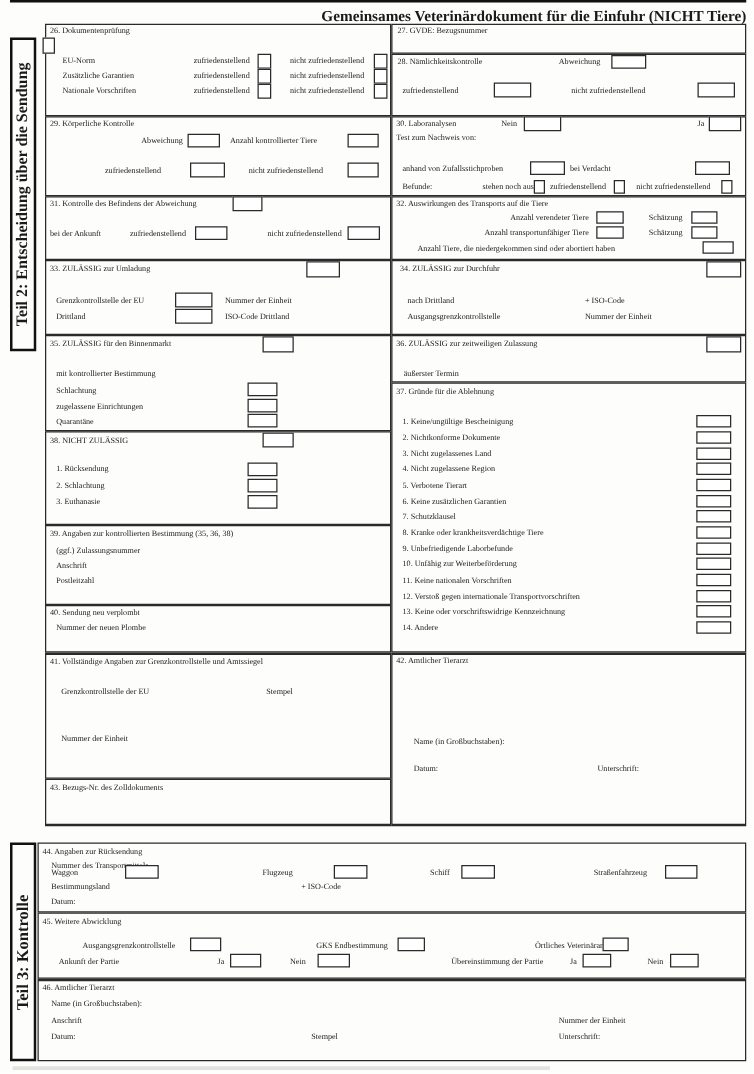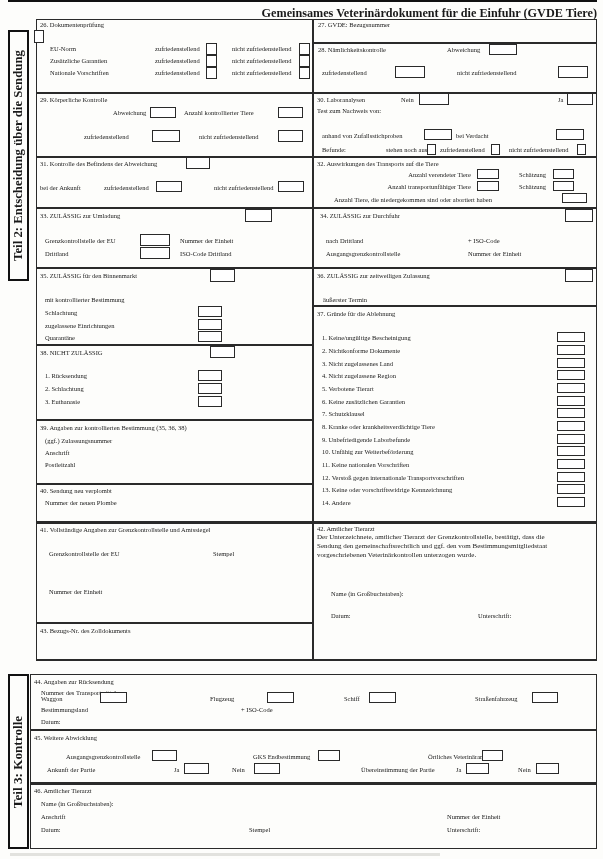--- a/index.html
+++ b/index.html
@@ -16,21 +16,21 @@
   .sbar span{transform:rotate(-90deg);white-space:nowrap;font-weight:bold;}
   .hl{position:absolute;font-weight:bold;white-space:nowrap;}
   .para{position:absolute;font-size:7px;line-height:9px;}
 </style>
 </head>
 <body>
 
 <div id="page">
 
   <div class="rule" style="left:8px;top:0;width:589px;height:2px"></div>
-  <div class="hl" style="right:6px;top:6px;font-size:12.2px">Gemeinsames Veterinärdokument für die Einfuhr (GVDE Tiere)</div>
+  <div class="hl" style="right:6px;top:6px;font-size:12.2px">Gemeinsames Veterinärdokument für die Einfuhr (NICHT Tiere)</div>
 
   <div class="sbar" style="left:8px;top:30px;width:21px;height:251px">
     <span style="font-size:12.8px">Teil 2: Entscheidung über die Sendung</span>
   </div>
   <div class="sbar" style="left:8px;top:674px;width:21px;height:175px">
     <span style="font-size:13.2px">Teil 3: Kontrolle</span>
   </div>
 
   <div class="bx" style="left:36px;top:19px;width:277px;height:74px"></div>
   <div class="bx" style="left:36px;top:93px;width:277px;height:64px"></div>
@@ -206,21 +206,20 @@
 
   <div class="ttl" style="left:40px;top:487px">40. Sendung neu verplombt</div>
   <div class="t" style="left:45px;top:499px">Nummer der neuen Plombe</div>
 
   <div class="ttl" style="left:40px;top:526px">41. Vollständige Angaben zur Grenzkontrollstelle und Amtssiegel</div>
   <div class="t" style="left:49px;top:550px">Grenzkontrollstelle der EU</div>
   <div class="t" style="left:213px;top:550px">Stempel</div>
   <div class="t" style="left:49px;top:588px">Nummer der Einheit</div>
 
   <div class="ttl" style="left:317px;top:525px">42. Amtlicher Tierarzt</div>
-  <div class="para" style="left:317px;top:533px;width:240px">Der Unterzeichnete, amtlicher Tierarzt der Grenzkontrollstelle, bestätigt, dass die Sendung den gemeinschaftsrechtlich und ggf. den vom Bestimmungsmitgliedstaat vorgeschriebenen Veterinärkontrollen  unterzogen wurde.</div>
   <div class="t" style="left:331px;top:590px">Name (in Großbuchstaben):</div>
   <div class="t" style="left:331px;top:612px">Datum:</div>
   <div class="t" style="left:478px;top:612px">Unterschrift:</div>
 
   <div class="ttl" style="left:40px;top:627px">43. Bezugs-Nr. des Zolldokuments</div>
 
   <div class="ttl" style="left:34px;top:678px">44. Angaben zur Rücksendung</div>
   <div class="t" style="left:41px;top:689px">Nummer des Transportmittels</div>
   <div class="t" style="left:41px;top:695px;top:695px">Waggon</div>
   <span class="fld" style="left:100px;top:692px;width:27px;height:11px"></span>

